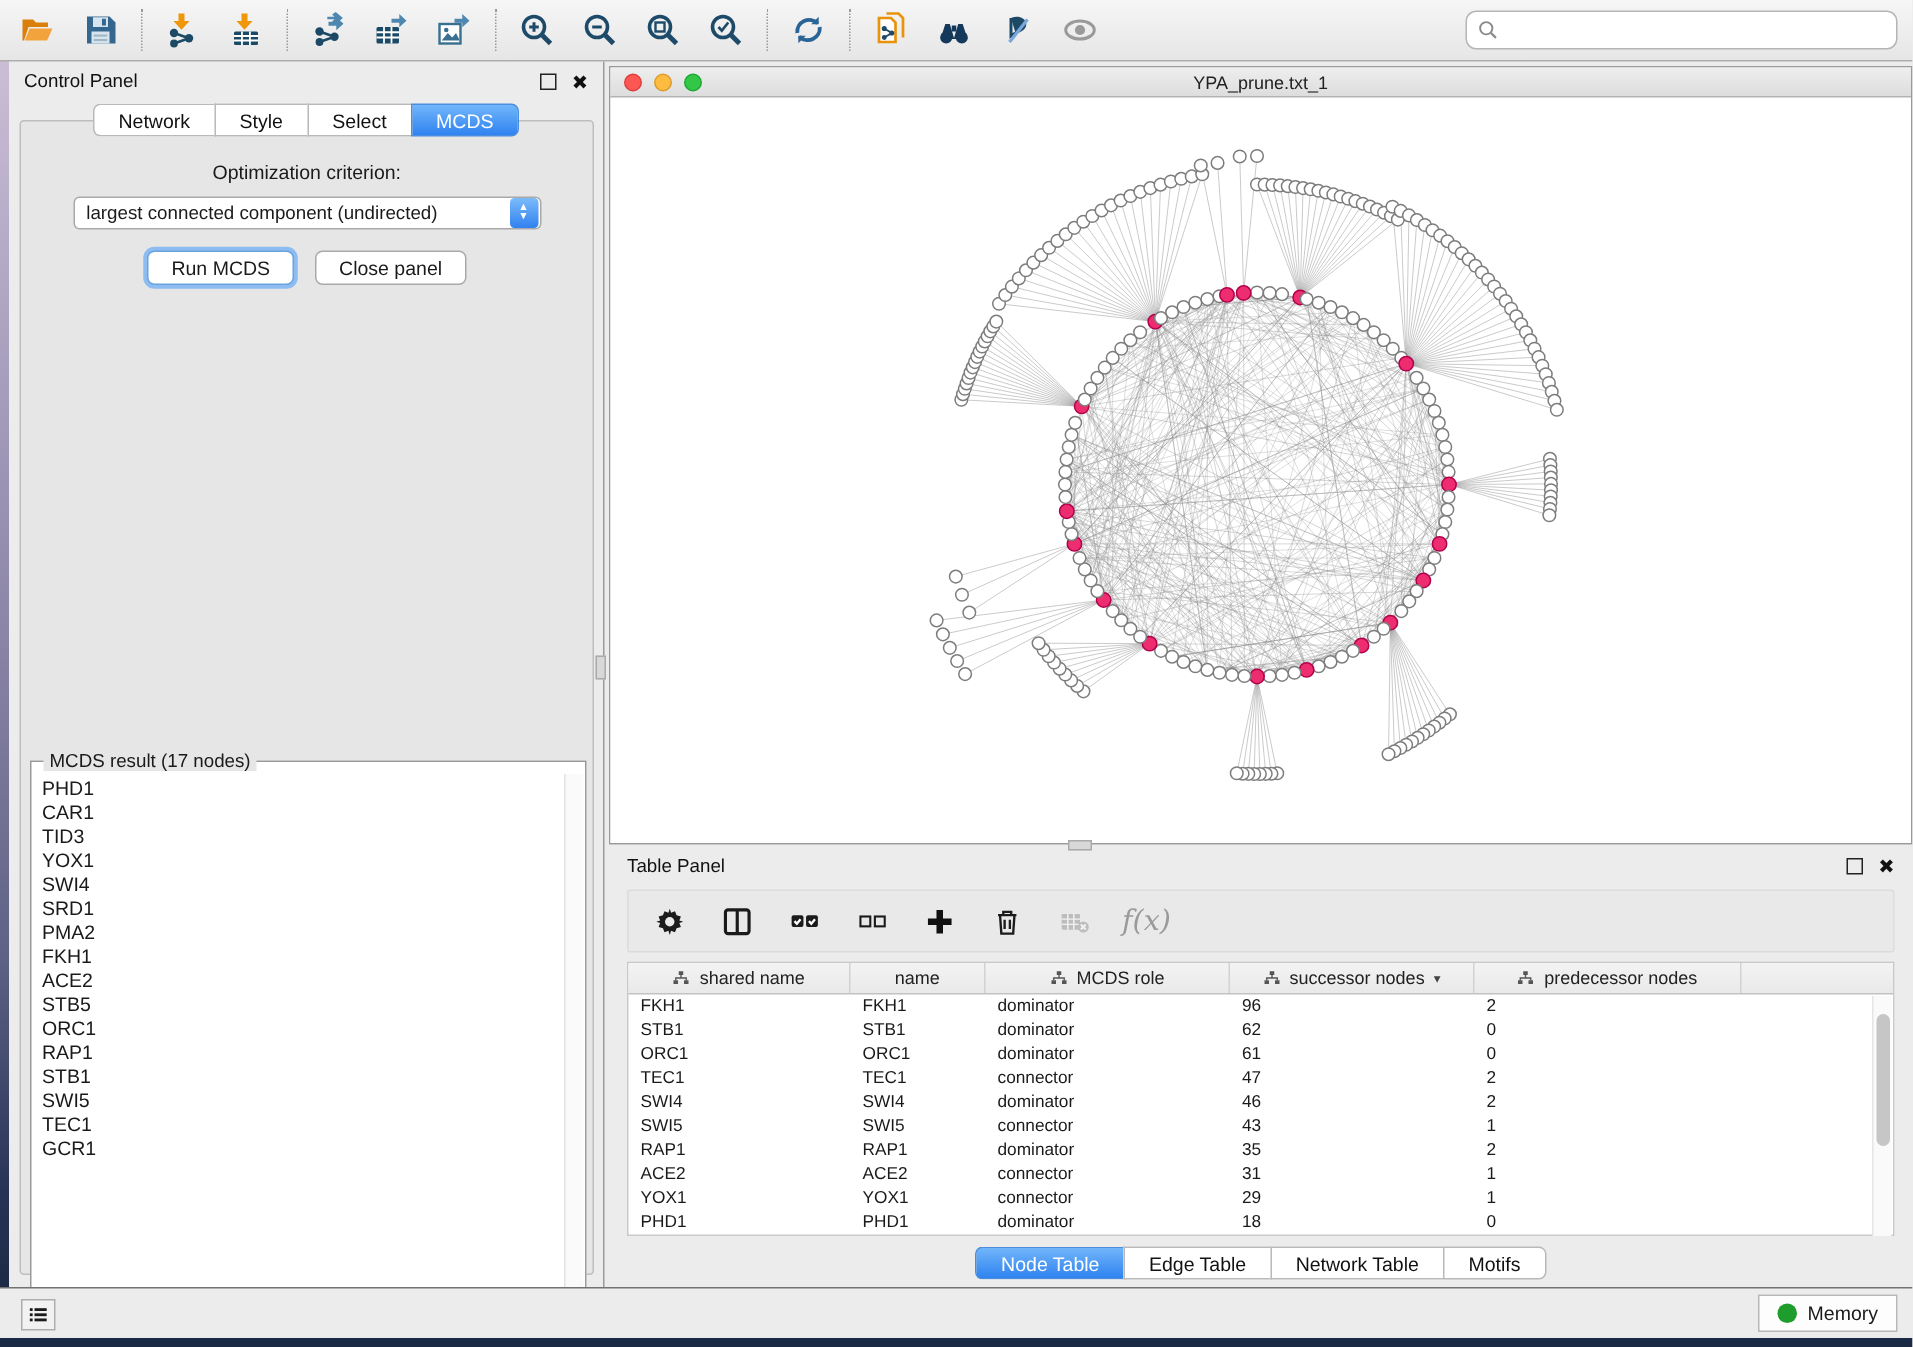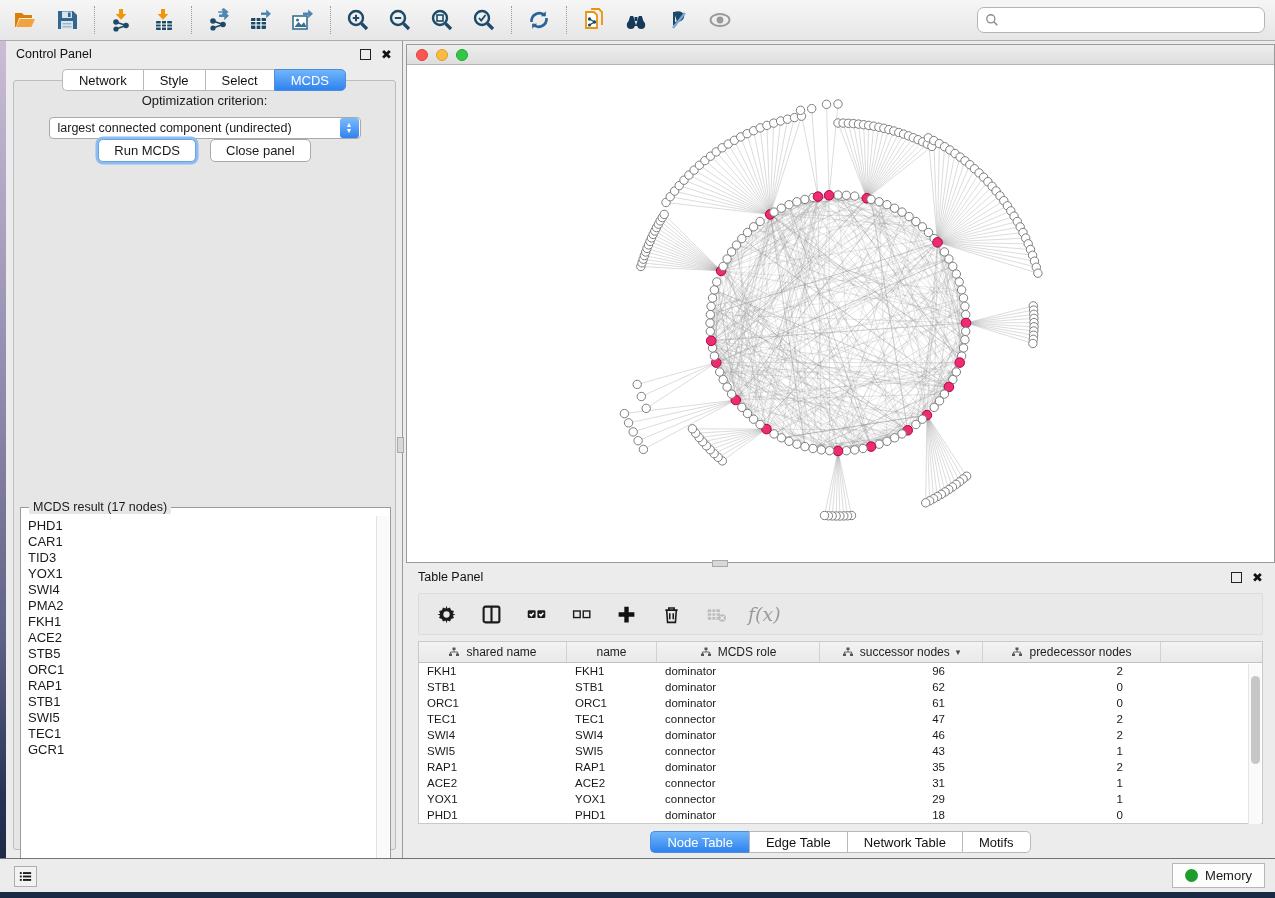--- a/index.html
+++ b/index.html
@@ -36,28 +36,28 @@
   .cp-tabs { position:absolute; left:0; top:28px; width:100%; display:flex; justify-content:center; z-index:3; }
   .seg { display:flex; }
   .seg .tab { height:22px; padding:0 16px; font-size:13px; display:flex; align-items:center; justify-content:center;
     background:#fff; border:1px solid #b9b9b9; border-right:none; color:#111; cursor:default; }
   .seg .tab:first-child { border-radius:5px 0 0 5px; }
   .seg .tab:last-child { border-radius:0 5px 5px 0; border-right:1px solid #b9b9b9; }
   .seg .tab.sel { background:linear-gradient(#71b6fa,#2f82f0); color:#fff; border-color:#4a8edd;text-align:center; }
 
   .cp-inner { position:absolute; left:7px; top:39px; width:383px; height:770px;
     background:#e6e6e6; border:1px solid #bdbdbd; border-radius:3px; }
-  .opt-label { text-align:center; font-size:13px; margin-top:12px; }
+  .opt-label { text-align:center; font-size:13px; margin-top:26px; }
   .opt-select { margin:9px auto 0 auto; width:312px; height:22px; background:#fff; border:1px solid #a9a9a9;
     border-radius:4px; display:flex; align-items:center; }
   .opt-select .val { flex:1; font-size:12.5px; padding:0 8px; white-space:nowrap; }
   .opt-stepper { width:19px; height:20px; margin-right:1px; border-radius:3px;
     background:linear-gradient(#7cbbfa,#3181ef); display:flex; flex-direction:column; align-items:center; justify-content:center; }
   .opt-stepper span { color:#fff; font-size:7px; line-height:6px; }
-  .cp-buttons { display:flex; justify-content:center; gap:14px; margin-top:0; }
+  .cp-buttons { display:flex; justify-content:center; gap:14px; margin-top:14px; }
   .btn { height:23px; padding:0 15px; background:#fff; border:1px solid #a9a9a9; border-radius:5px;
     font-size:13px; display:flex; align-items:center; cursor:default; }
   .btn.focused { box-shadow:0 0 0 2.5px #8cbcf1; border-color:#6ba3dd; }
 
   .result-box { position:absolute; left:6px; top:426px; width:371px; height:372px; border:1px solid #9a9a9a; background:#fff; }
   .result-legend { position:absolute; left:8px; top:-8px; background:#e6e6e6; padding:0 4px; font-size:12.5px; }
   .result-list { position:absolute; left:1px; top:8px; width:355px; height:360px; overflow:hidden;
     font-size:13px; line-height:16px; padding:2px 0 0 6px; }
   .result-scroll { position:absolute; right:1px; top:8px; width:13px; height:360px; background:#fafafa; border-left:1px solid #e2e2e2; }
 
@@ -87,21 +87,21 @@
 
   .tbl-wrap { position:absolute; left:12px; top:76px; width:845px; height:183px; background:#fff; border:1px solid #c9c9c9; }
   .tbl-head { display:flex; height:21px; background:linear-gradient(#f3f3f3,#e9e9e9); border-bottom:1px solid #c2c2c2; }
   .th { display:flex; align-items:center; justify-content:center; gap:6px; font-size:12px; color:#222;
     border-right:1px solid #d2d2d2; height:100%; }
   .th svg { width:12px; height:12px; flex:none; }
   .th .chev { font-size:9px; color:#444; }
   .tbl-body { position:relative; }
   .tr { display:flex; height:16px; align-items:center; font-size:11.5px; }
   .td { padding:0 8px; white-space:nowrap; overflow:hidden; }
-  .td.num { text-align:right; }
+  .td.num { }
   .tbl-vscroll { position:absolute; right:1px; top:22px; width:13px; height:160px; background:#fafafa; border-left:1px solid #e5e5e5; }
   .tbl-vscroll .thumb { position:absolute; left:2px; top:12px; width:9px; height:88px; background:#c6c6c6; border-radius:5px; }
 
   .tp-tabs { position:absolute; left:0; top:266px; width:100%; display:flex; justify-content:center; }
 
   
   .statusbar { position:absolute; left:0px; top:858px; width:1275px; height:34px; background:#ececec;
     border-top:1px solid #737373; z-index:4; }
   .list-btn { position:absolute; left:14px; top:7px; width:23px; height:21px; background:#f2f2f2;
     border:1px solid #adadad; display:flex; align-items:center; justify-content:center; }
@@ -304,20 +304,21 @@
       <div class="btn">Close panel</div>
     </div>
     <div class="result-box">
       <div class="result-legend">MCDS result (17 nodes)</div>
       <div class="result-list">
           <div>PHD1</div>
           <div>CAR1</div>
           <div>TID3</div>
           <div>YOX1</div>
           <div>SWI4</div>
+          <div>SRD1</div>
           <div>PMA2</div>
           <div>FKH1</div>
           <div>ACE2</div>
           <div>STB5</div>
           <div>ORC1</div>
           <div>RAP1</div>
           <div>STB1</div>
           <div>SWI5</div>
           <div>TEC1</div>
           <div>GCR1</div>
@@ -326,20 +327,21 @@
     </div>
   </div>
 </div>
 <div class="vgrip"></div>
 
 <div class="net-frame">
   <div class="net-titlebar">
     <span class="tl red"></span>
     <span class="tl yellow"></span>
     <span class="tl green"></span>
+    <span class="net-title">YPA_prune.txt_1</span>
   </div>
   <svg class="net-canvas" id="netsvg" viewBox="0 0 867 497">
       <line x1="439.4" y1="130.3" x2="472.1" y2="136.8" stroke="#8a8a8a" stroke-width="0.6" opacity="0.3"></line>
       <line x1="406.0" y1="132.5" x2="309.3" y2="297.6" stroke="#8a8a8a" stroke-width="0.6" opacity="0.3"></line>
       <line x1="414.3" y1="384.9" x2="508.9" y2="359.5" stroke="#8a8a8a" stroke-width="0.6" opacity="0.3"></line>
       <line x1="464.1" y1="381.6" x2="558.7" y2="249.6" stroke="#8a8a8a" stroke-width="0.6" opacity="0.3"></line>
       <line x1="389.9" y1="379.2" x2="304.2" y2="275.8" stroke="#8a8a8a" stroke-width="0.6" opacity="0.3"></line>
       <line x1="559.0" y1="258.0" x2="530.5" y2="177.4" stroke="#8a8a8a" stroke-width="0.6" opacity="0.3"></line>
       <line x1="303.3" y1="249.6" x2="422.6" y2="385.7" stroke="#8a8a8a" stroke-width="0.6" opacity="0.3"></line>
       <line x1="549.3" y1="209.0" x2="527.2" y2="342.4" stroke="#8a8a8a" stroke-width="0.6" opacity="0.3"></line>

